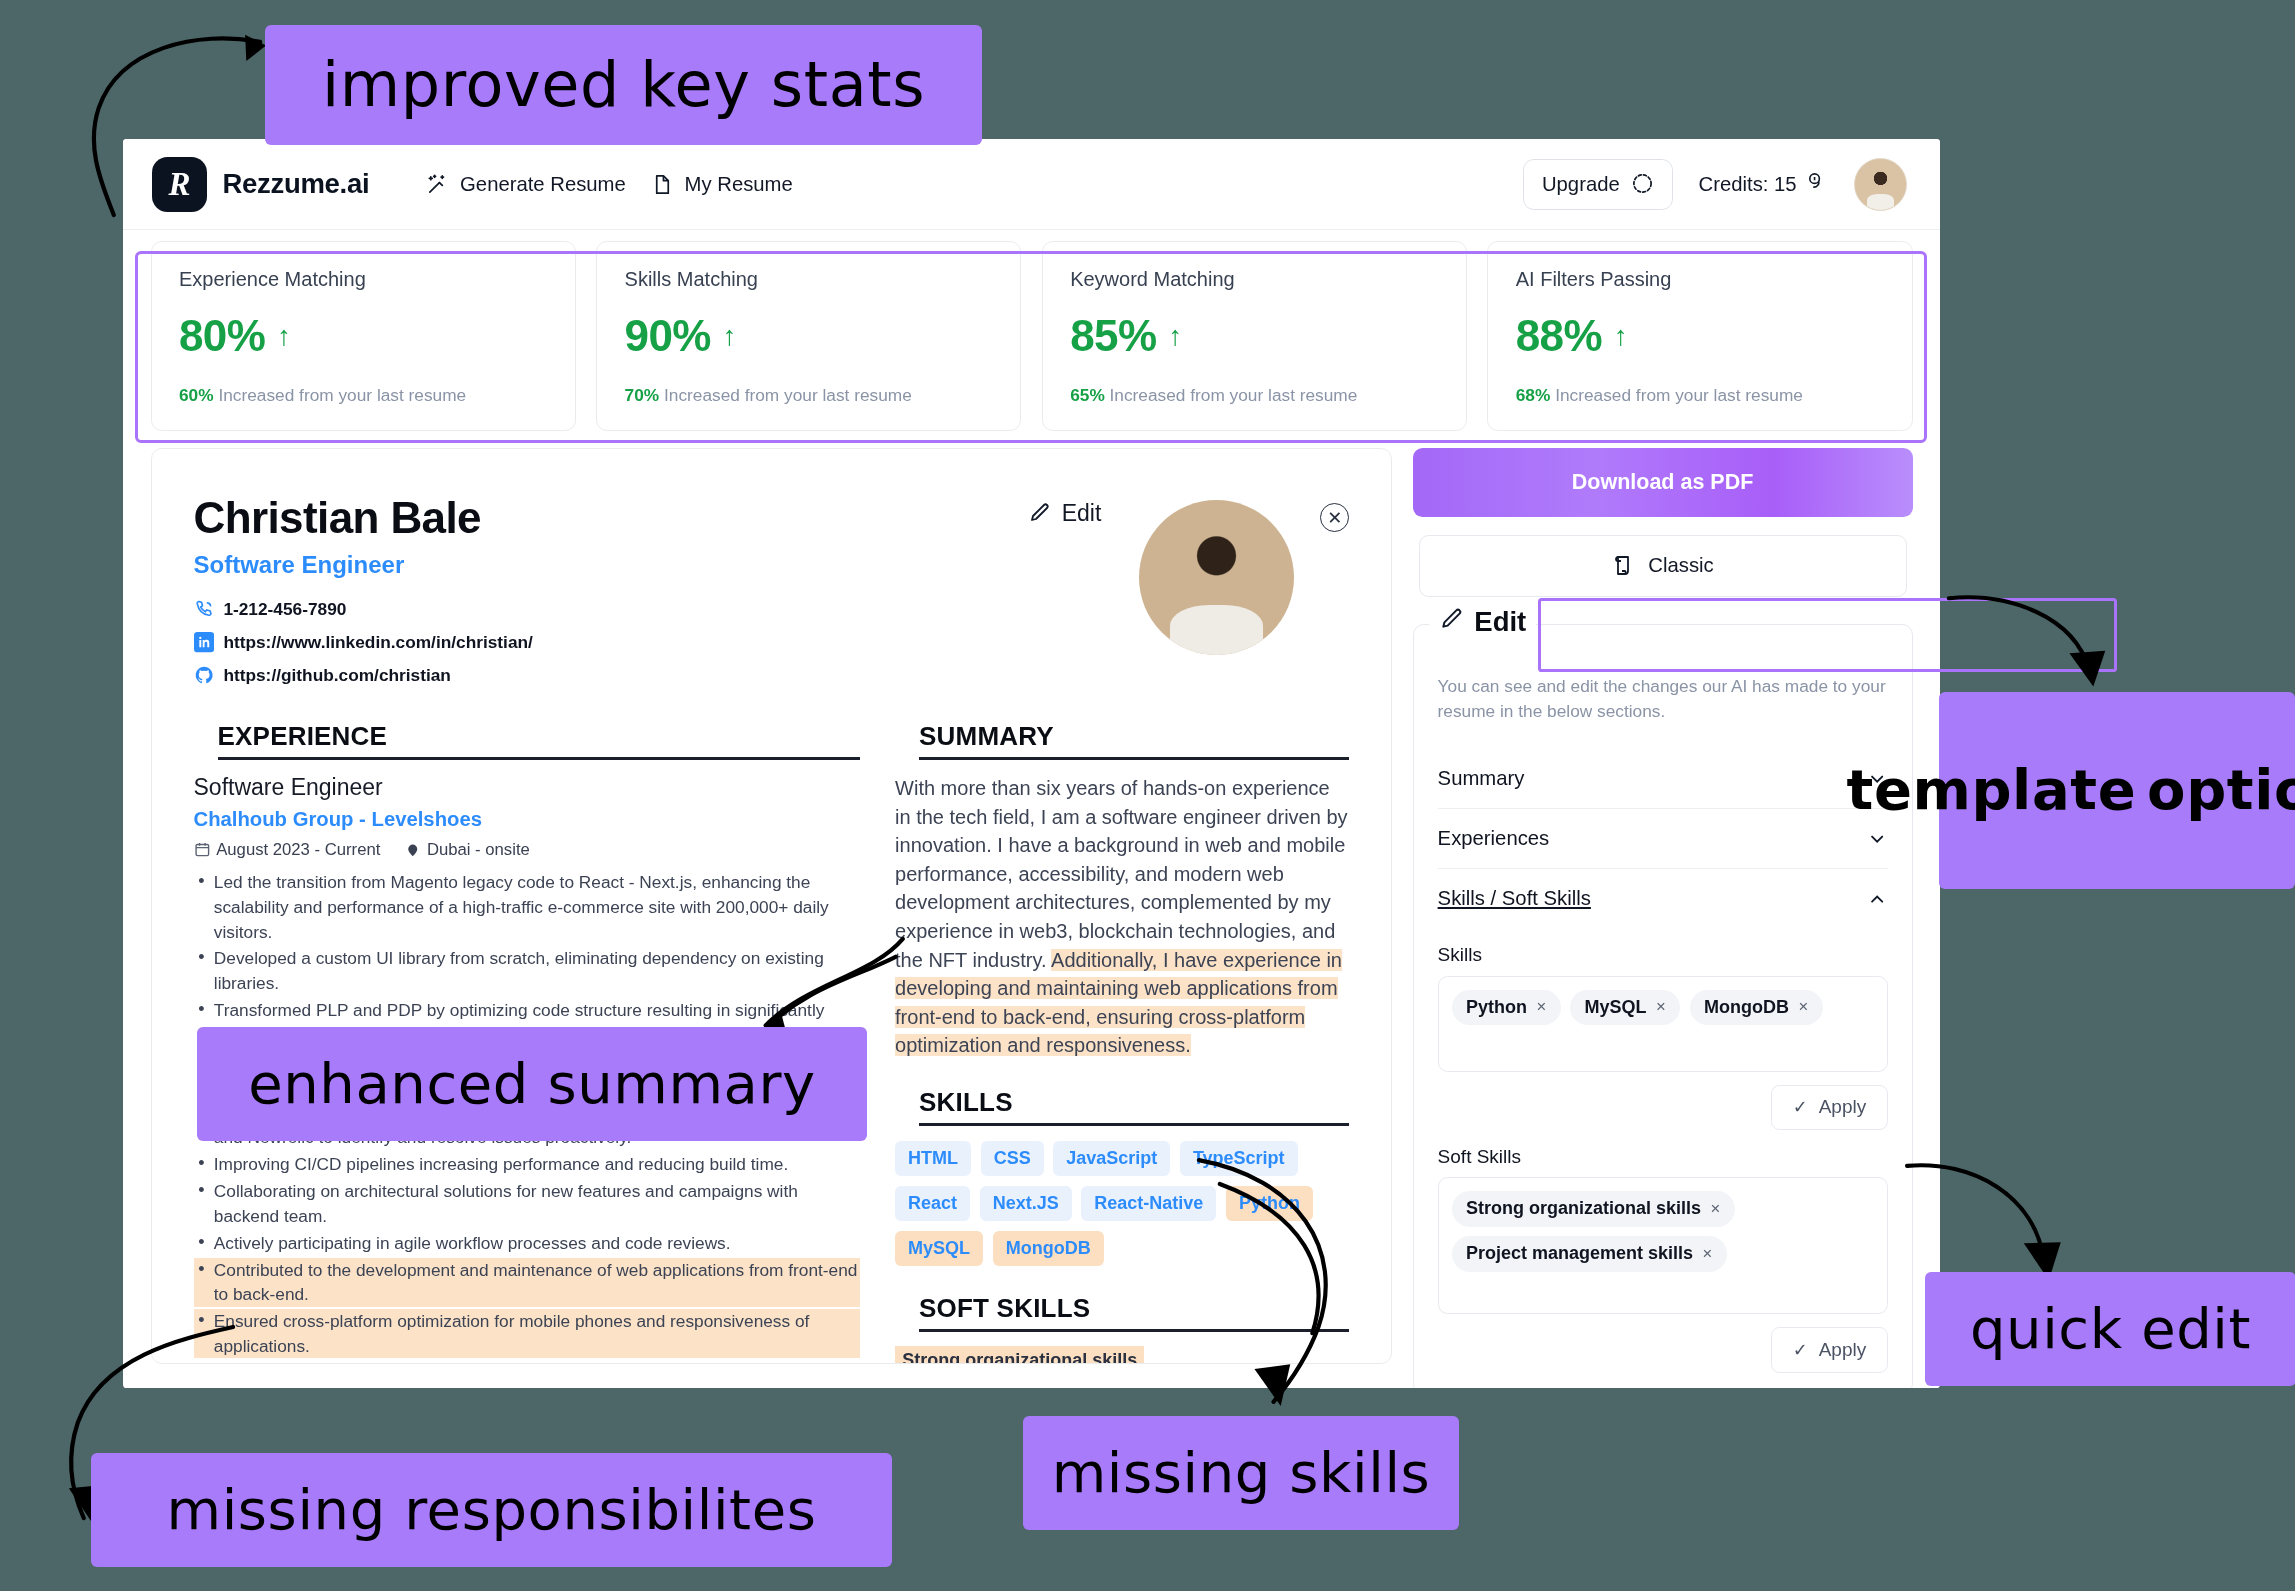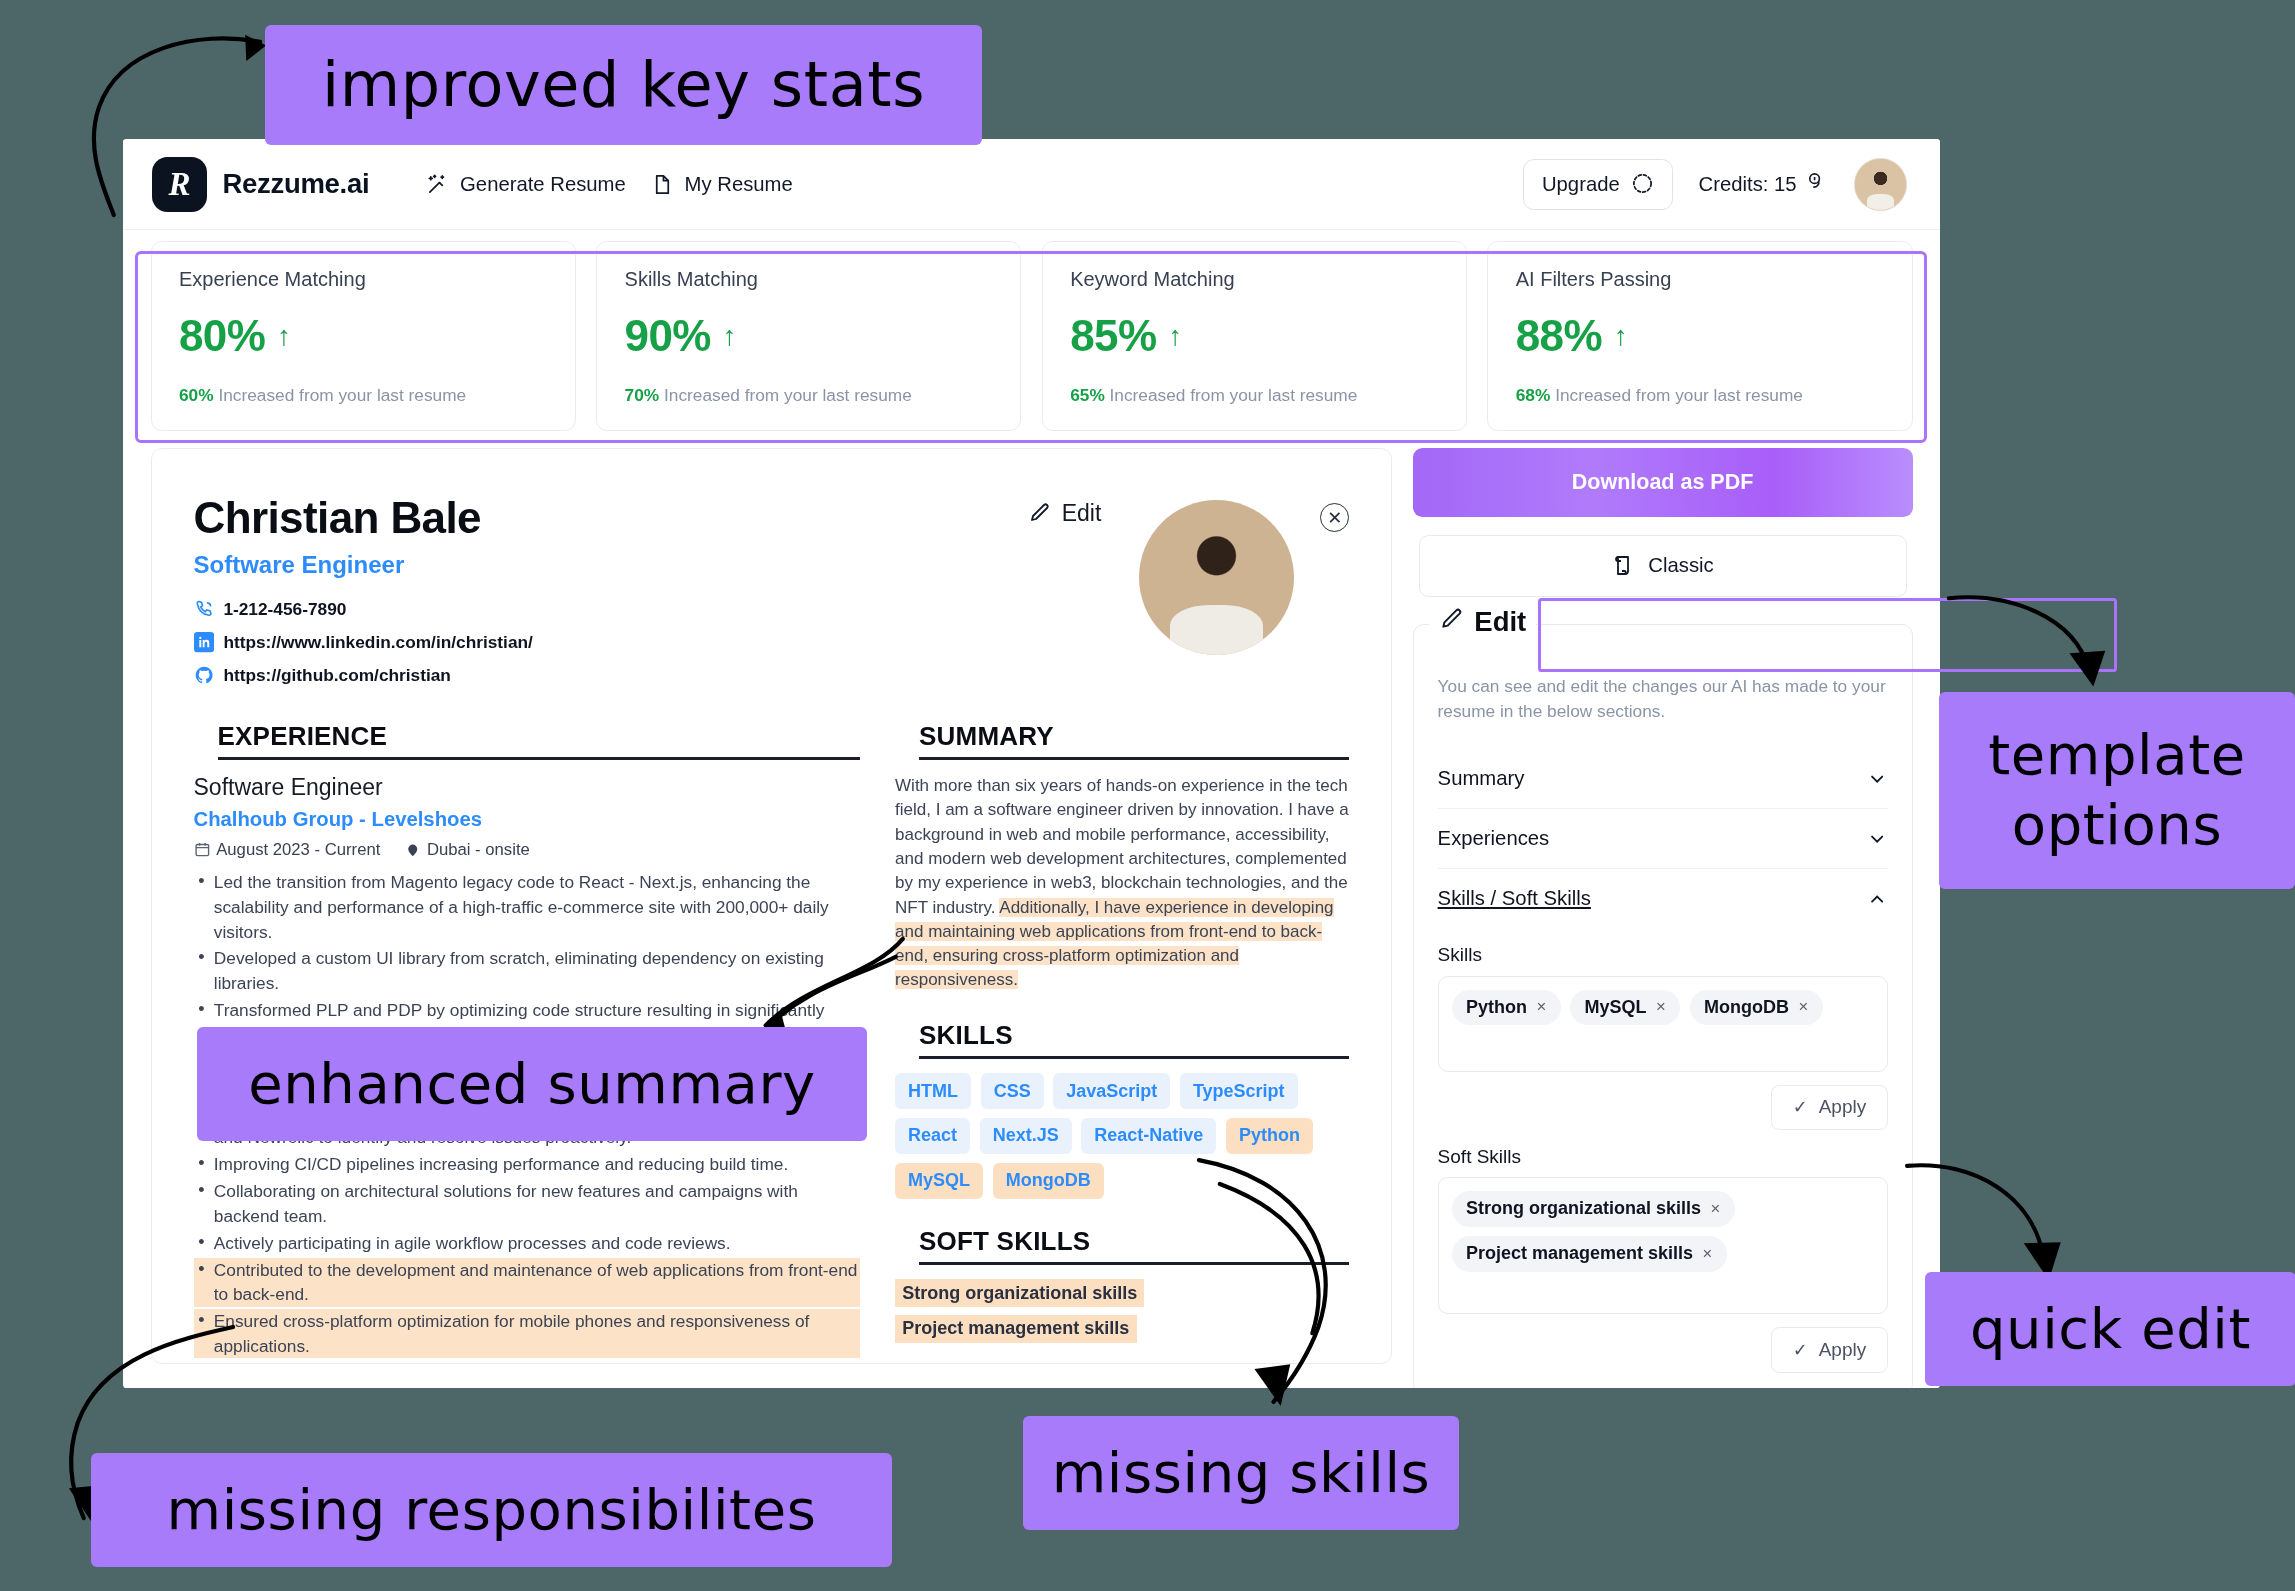--- a/index.html
+++ b/index.html
@@ -171,21 +171,21 @@
   ul.bullets { list-style: none; }
   ul.bullets li {
     position: relative; padding-left: 20.3px; font-size: 17.3px; line-height: 1.42;
     color: #3c4354; margin-bottom: 2.4px;
   }
   ul.bullets li::before {
     content: "•"; position: absolute; left: 4.8px; top: -1.2px; font-size: 18px; color: #3c4354;
   }
   li.hl { background: #fce3c8; }
 
-  .summary-text { font-size: 17px; line-height: 1.43; color: #3c4354; }
+  .summary-text { font-size: 20px; line-height: 1.43; color: #3c4354; }
   .summary-text mark { background: #fce3c8; color: #3c4354; }
 
   .chips { display: flex; flex-wrap: wrap; gap: 9.6px; }
   .chip {
     padding: 7.2px 13px; border-radius: 6px; font-size: 18px; font-weight: 700;
     color: #2d8cfb; background: #e9f1fd;
   }
   .chip.orange { background: #fbdfc0; }
   .soft-list { display: flex; flex-direction: column; gap: 7.2px; align-items: flex-start; }
   .soft-item { background: #fbdfc0; padding: 3.6px 7.2px; font-size: 18px; font-weight: 700; color: #2a3040; }
@@ -264,21 +264,21 @@
     text-align: center;
     line-height: 1.05;
     z-index: 60;
     letter-spacing: 0.6px;
   }
   #callout-key-stats   { left: 265px;  top: 25px;   width: 717px; height: 120px; font-size: 62px; }
   #callout-enhanced    { left: 197px;  top: 1027px; width: 670px; height: 114px; font-size: 56px; }
   #callout-missing-resp{ left: 91px;  top: 1453px; width: 801px; height: 114px; font-size: 56px; }
   #callout-missing-sk  { left: 1023px; top: 1416px; width: 436px;  height: 114px; font-size: 56px; }
   #callout-template    { left: 1939px; top: 692px; width: 356px;  height: 197px; font-size: 56px;
-                         flex-direction: column; gap: 10.8px; }
+                         flex-direction: row; gap: 10.8px; font-weight: bold; }
   #callout-quick-edit  { left: 1925px; top: 1272px; width: 371px;  height: 114px; font-size: 56px; }
 
   .arrow-svg { position: absolute; z-index: 55; pointer-events: none; }
 </style>
 </head>
 <body>
 
 <div id="app-window">
 
   <div id="app-header">

